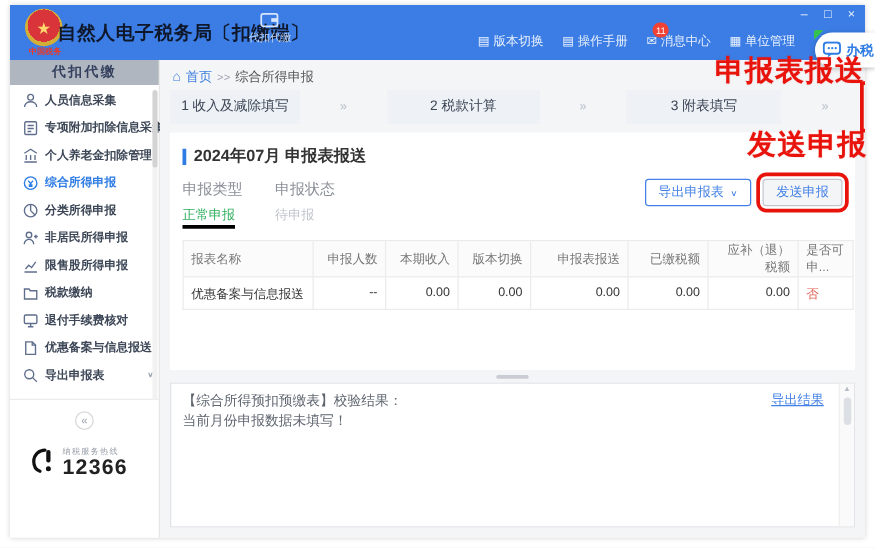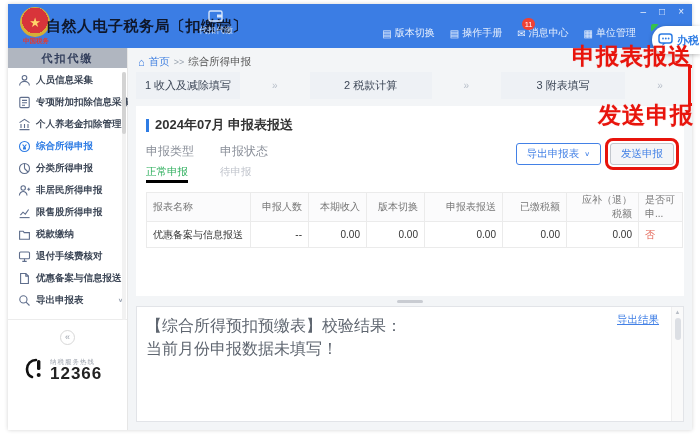--- a/index.html
+++ b/index.html
@@ -89,21 +89,21 @@
   .rpt td { height:26px; color:#333; font-size:10px; border:1px solid #ebebeb; padding:0 6px; background:#fff; }
   .rpt .al { text-align:left; } .rpt .ar { text-align:right; }
   .rpt col.c1{width:104px;} .rpt col.c2{width:58px;} .rpt col.c3{width:58px;} .rpt col.c4{width:58px;}
   .rpt col.c5{width:78px;} .rpt col.c6{width:64px;} .rpt col.c7{width:72px;} .rpt col.c8{width:44px;}
   .rpt td.no-flag { color:#e26152; }
 
   .hscroll-hint { width:26px; height:3px; background:#c9ccd2; border-radius:2px; margin:4px auto 0; }
 
   .result-panel { margin:3px 8px 0; height:116px; background:#fff; border:1px solid #e2e4e8; position:relative; padding:7px 22px 7px 9px; }
   .rp-link { position:absolute; right:24px; top:6px; color:#4381e6; font-size:10.5px; text-decoration:underline; cursor:pointer; }
-  .rp-line { font-size:16px; color:#5f6670; line-height:1.45; }
+  .rp-line { font-size:11px; color:#5f6670; line-height:1.45; }
   .rp-scroll { position:absolute; right:0; top:0; bottom:0; width:12px; background:#fafafa; border-left:1px solid #efefef; }
   .rp-scroll .up { display:block; text-align:center; color:#b7bcc4; font-size:6px; margin-top:2px; }
   .rp-scroll .thumb { margin:3px auto 0; width:6px; height:22px; background:#dcdfe4; border-radius:3px; }
 
   
   .callout { position:absolute; color:#e8140c; font-weight:900; font-size:23px; letter-spacing:1px; z-index:40;
              text-shadow:0 0 1px rgba(232,20,12,.4);margin-left:28px; }
   .callout-top { top:41px; right:8px; }
   .callout-bottom { top:100px; right:6px; }
 </style>

